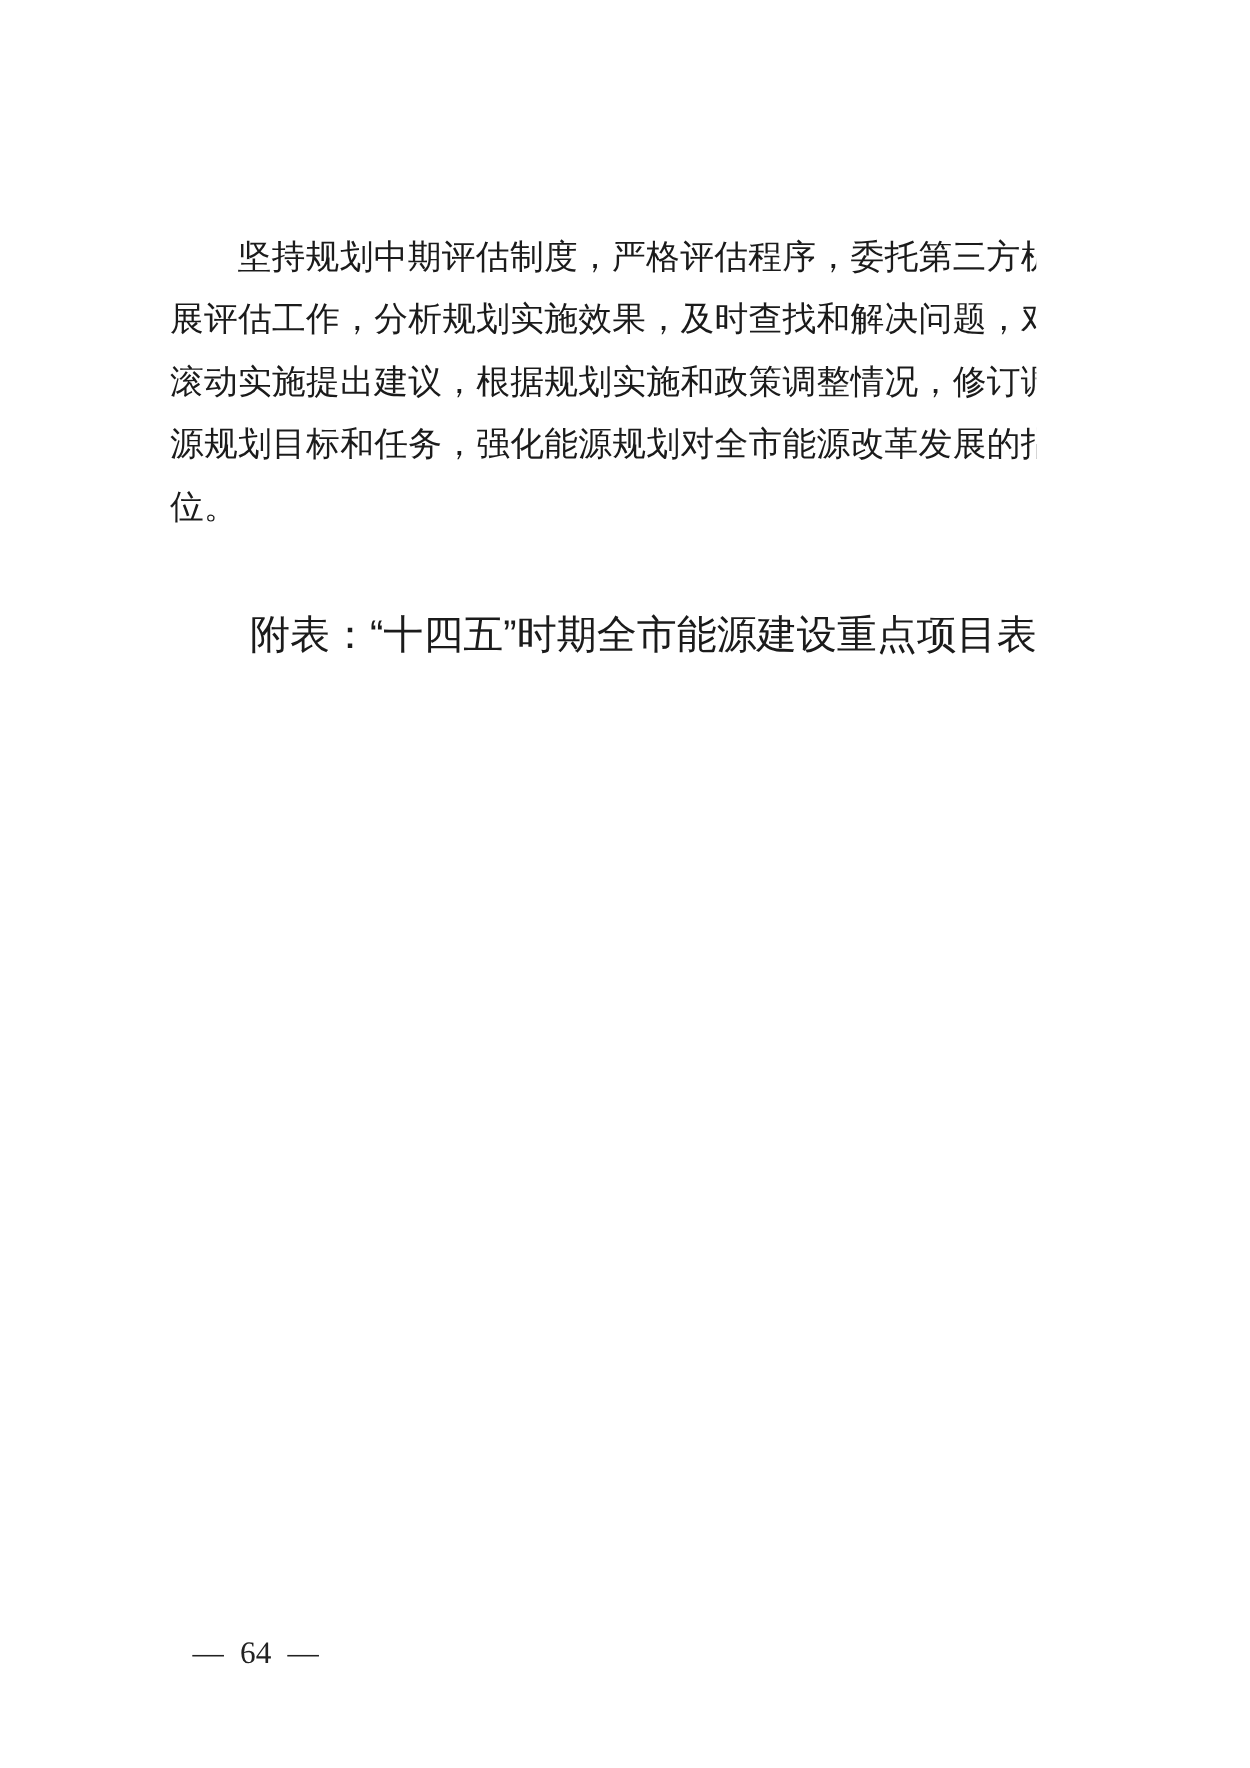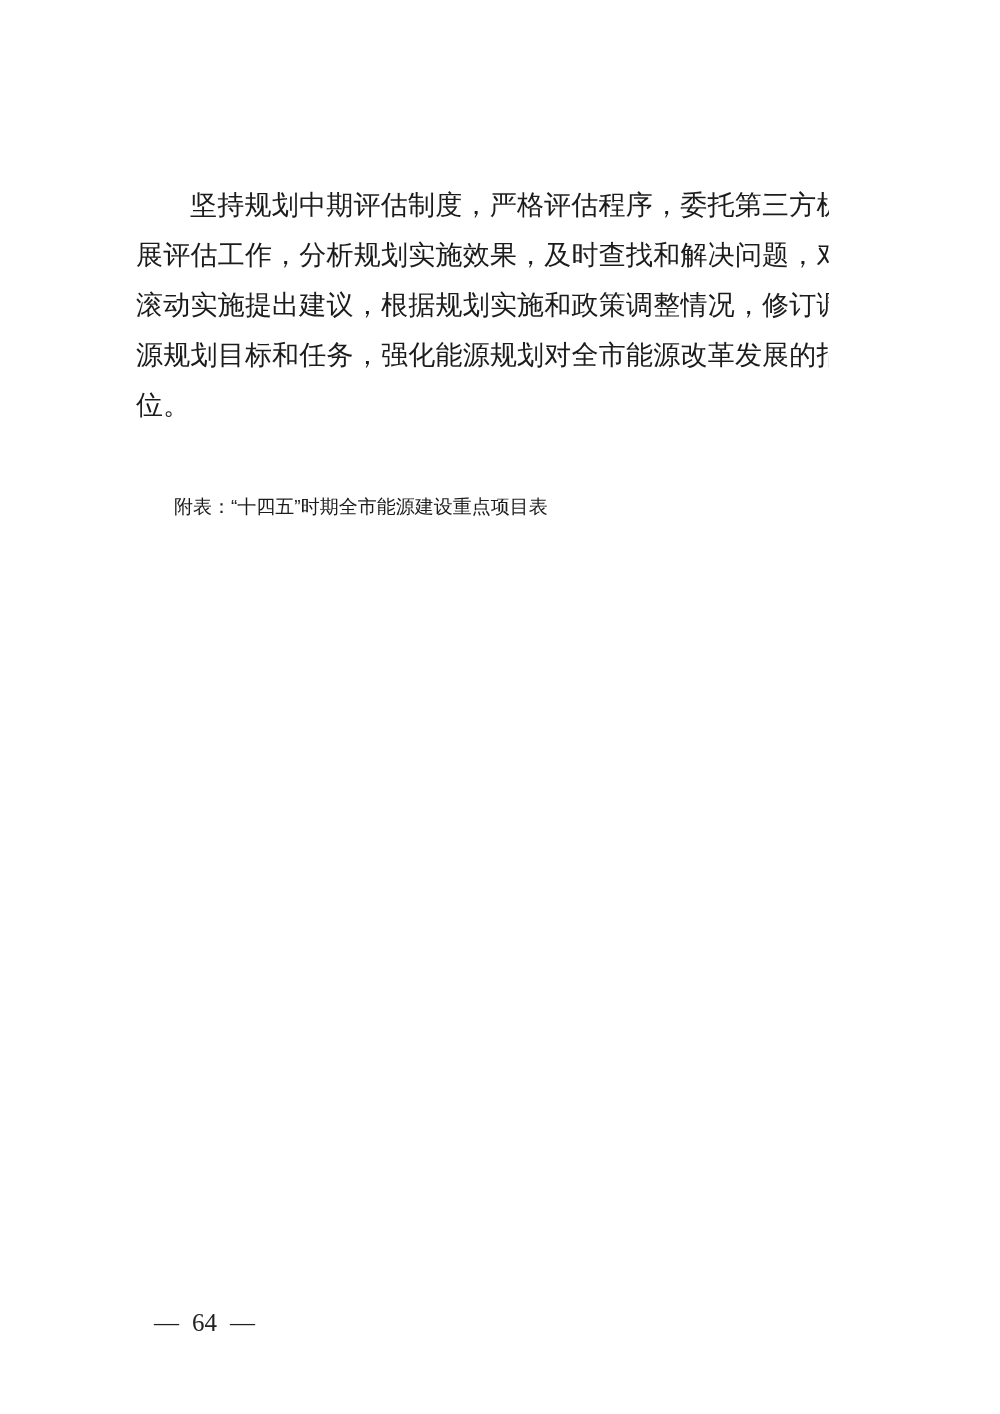--- a/index.html
+++ b/index.html
@@ -23,21 +23,21 @@
   .para {
     font-size: 27px;
     line-height: 50px;
     text-align: justify;
     text-align-last: left;
     text-indent: 2em;
     color: #1b1b1b;
     word-break: break-all;
   }
   .appendix {
-    font-size: 19px;
+    font-size: 32px;
     line-height: 50px;
     text-indent: 2em;
     margin-top: 52px;
     white-space: nowrap;
     color: #1b1b1b;
   }
   .footer {
     position: absolute;
     left: 138px;
     top: 1310px;

